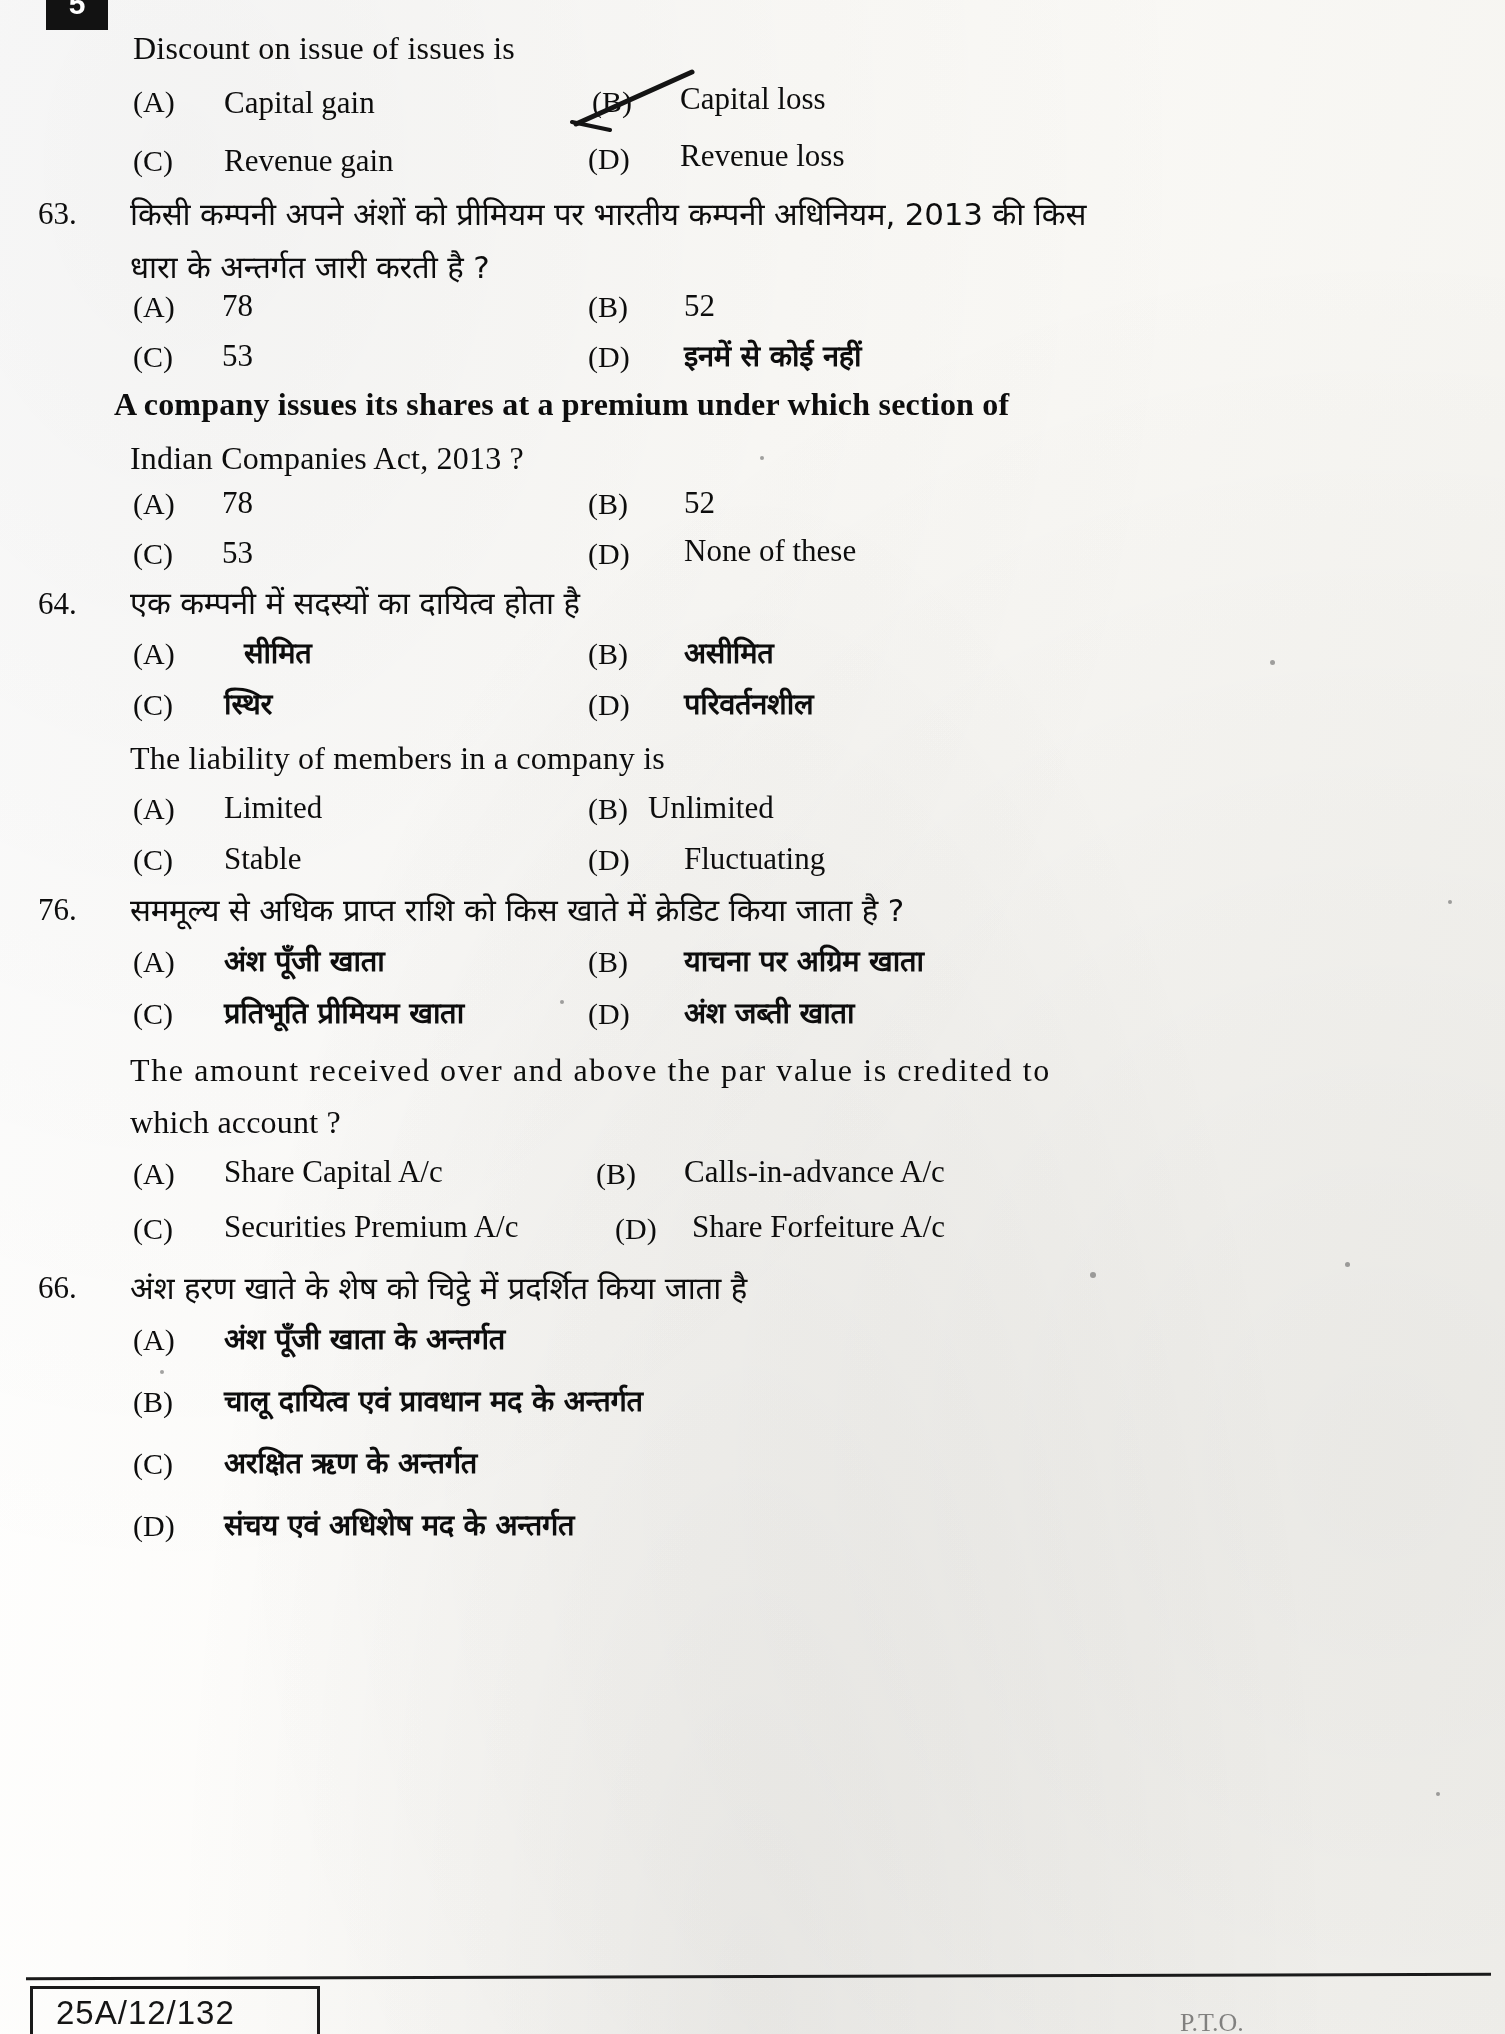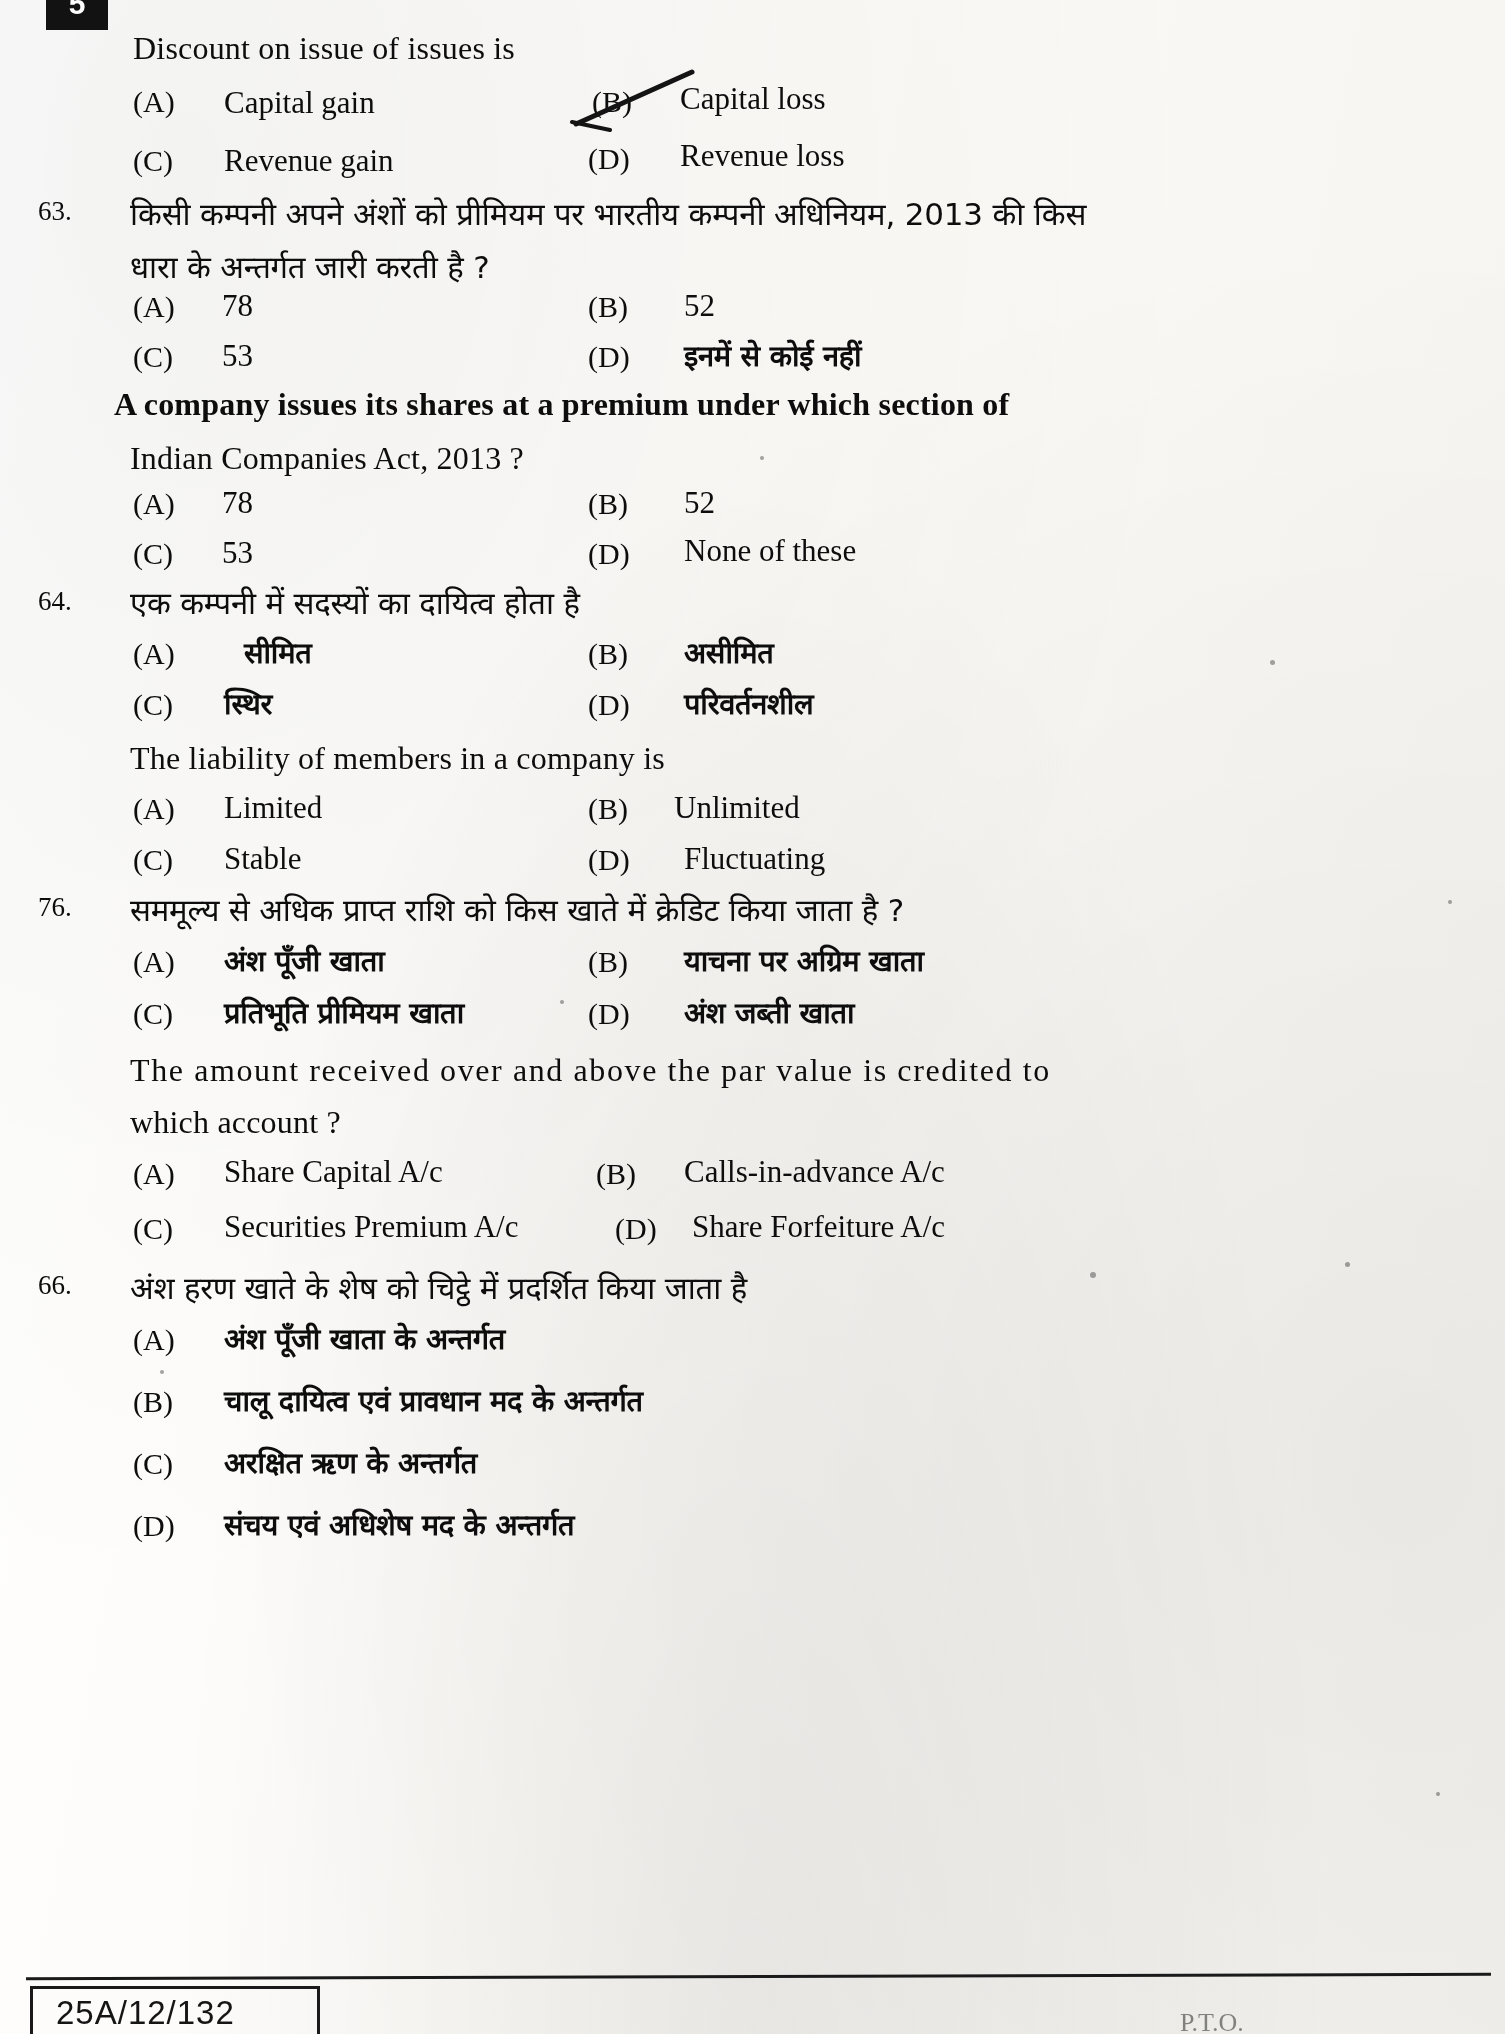--- a/index.html
+++ b/index.html
@@ -30,21 +30,21 @@
     color:#fff;font-weight:bold;font-size:30px;
     text-align:center;line-height:40px;
     font-family:"Liberation Sans", sans-serif;
     z-index:3;
   }
 
   
   .row{position:absolute;white-space:nowrap;}
   .qnum{
     position:absolute;
-    font-size:27px;
+    font-size:31px;
     font-family:"Liberation Serif", serif;
   }
   .stem-en{
     font-size:32px;
     font-family:"Liberation Serif", serif;
     letter-spacing:.2px;
   }
   .stem-hi{
     font-size:31px;
     font-family:"DejaVu Sans", sans-serif;
@@ -174,21 +174,21 @@
     <div class="opt-lbl" style="left:133px;top:688px;">(C)</div>
     <div class="opt-hi" style="left:224px;top:683px;">स्थिर</div>
     <div class="opt-lbl" style="left:588px;top:688px;">(D)</div>
     <div class="opt-hi" style="left:684px;top:683px;">परिवर्तनशील</div>
 
     <div class="row stem-en" style="left:130px;top:740px;">The liability of members in a company is</div>
 
     <div class="opt-lbl" style="left:133px;top:792px;">(A)</div>
     <div class="opt-en" style="left:224px;top:790px;">Limited</div>
     <div class="opt-lbl" style="left:588px;top:792px;">(B)</div>
-    <div class="opt-en" style="left:674px;top:790px;">Unlimited</div>
+    <div class="opt-en" style="left:648px;top:790px;">Unlimited</div>
 
     <div class="opt-lbl" style="left:133px;top:843px;">(C)</div>
     <div class="opt-en" style="left:224px;top:841px;">Stable</div>
     <div class="opt-lbl" style="left:588px;top:843px;">(D)</div>
     <div class="opt-en" style="left:684px;top:841px;">Fluctuating</div>
 
     <div class="qnum" style="left:38px;top:892px;">76.</div>
     <div class="row stem-hi" style="left:130px;top:888px;">सममूल्य से अधिक प्राप्त राशि को किस खाते में क्रेडिट किया जाता है ?</div>
 
     <div class="opt-lbl" style="left:133px;top:945px;">(A)</div>

